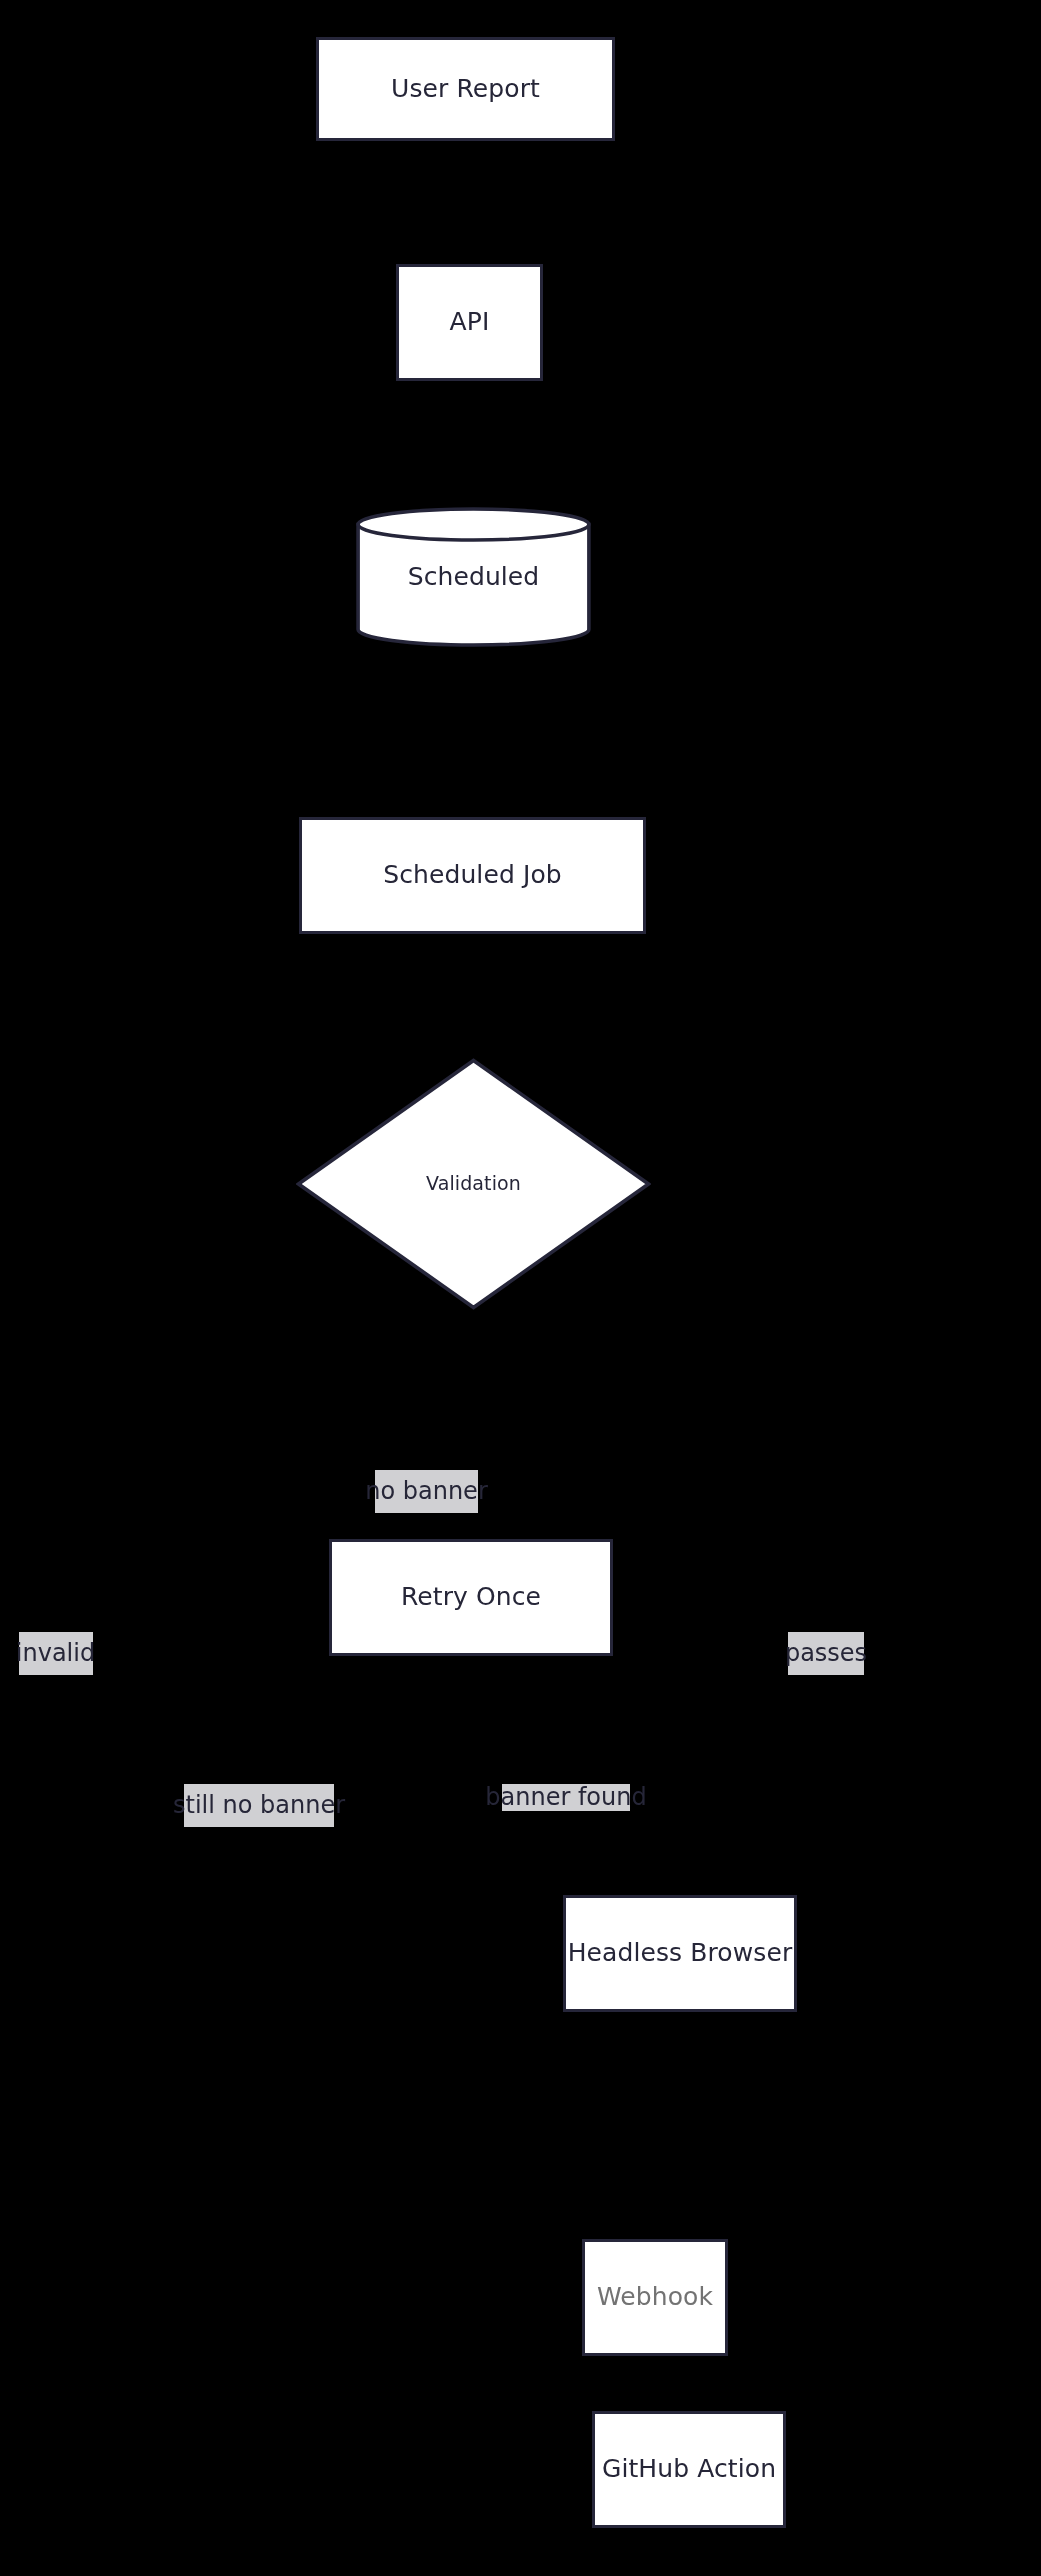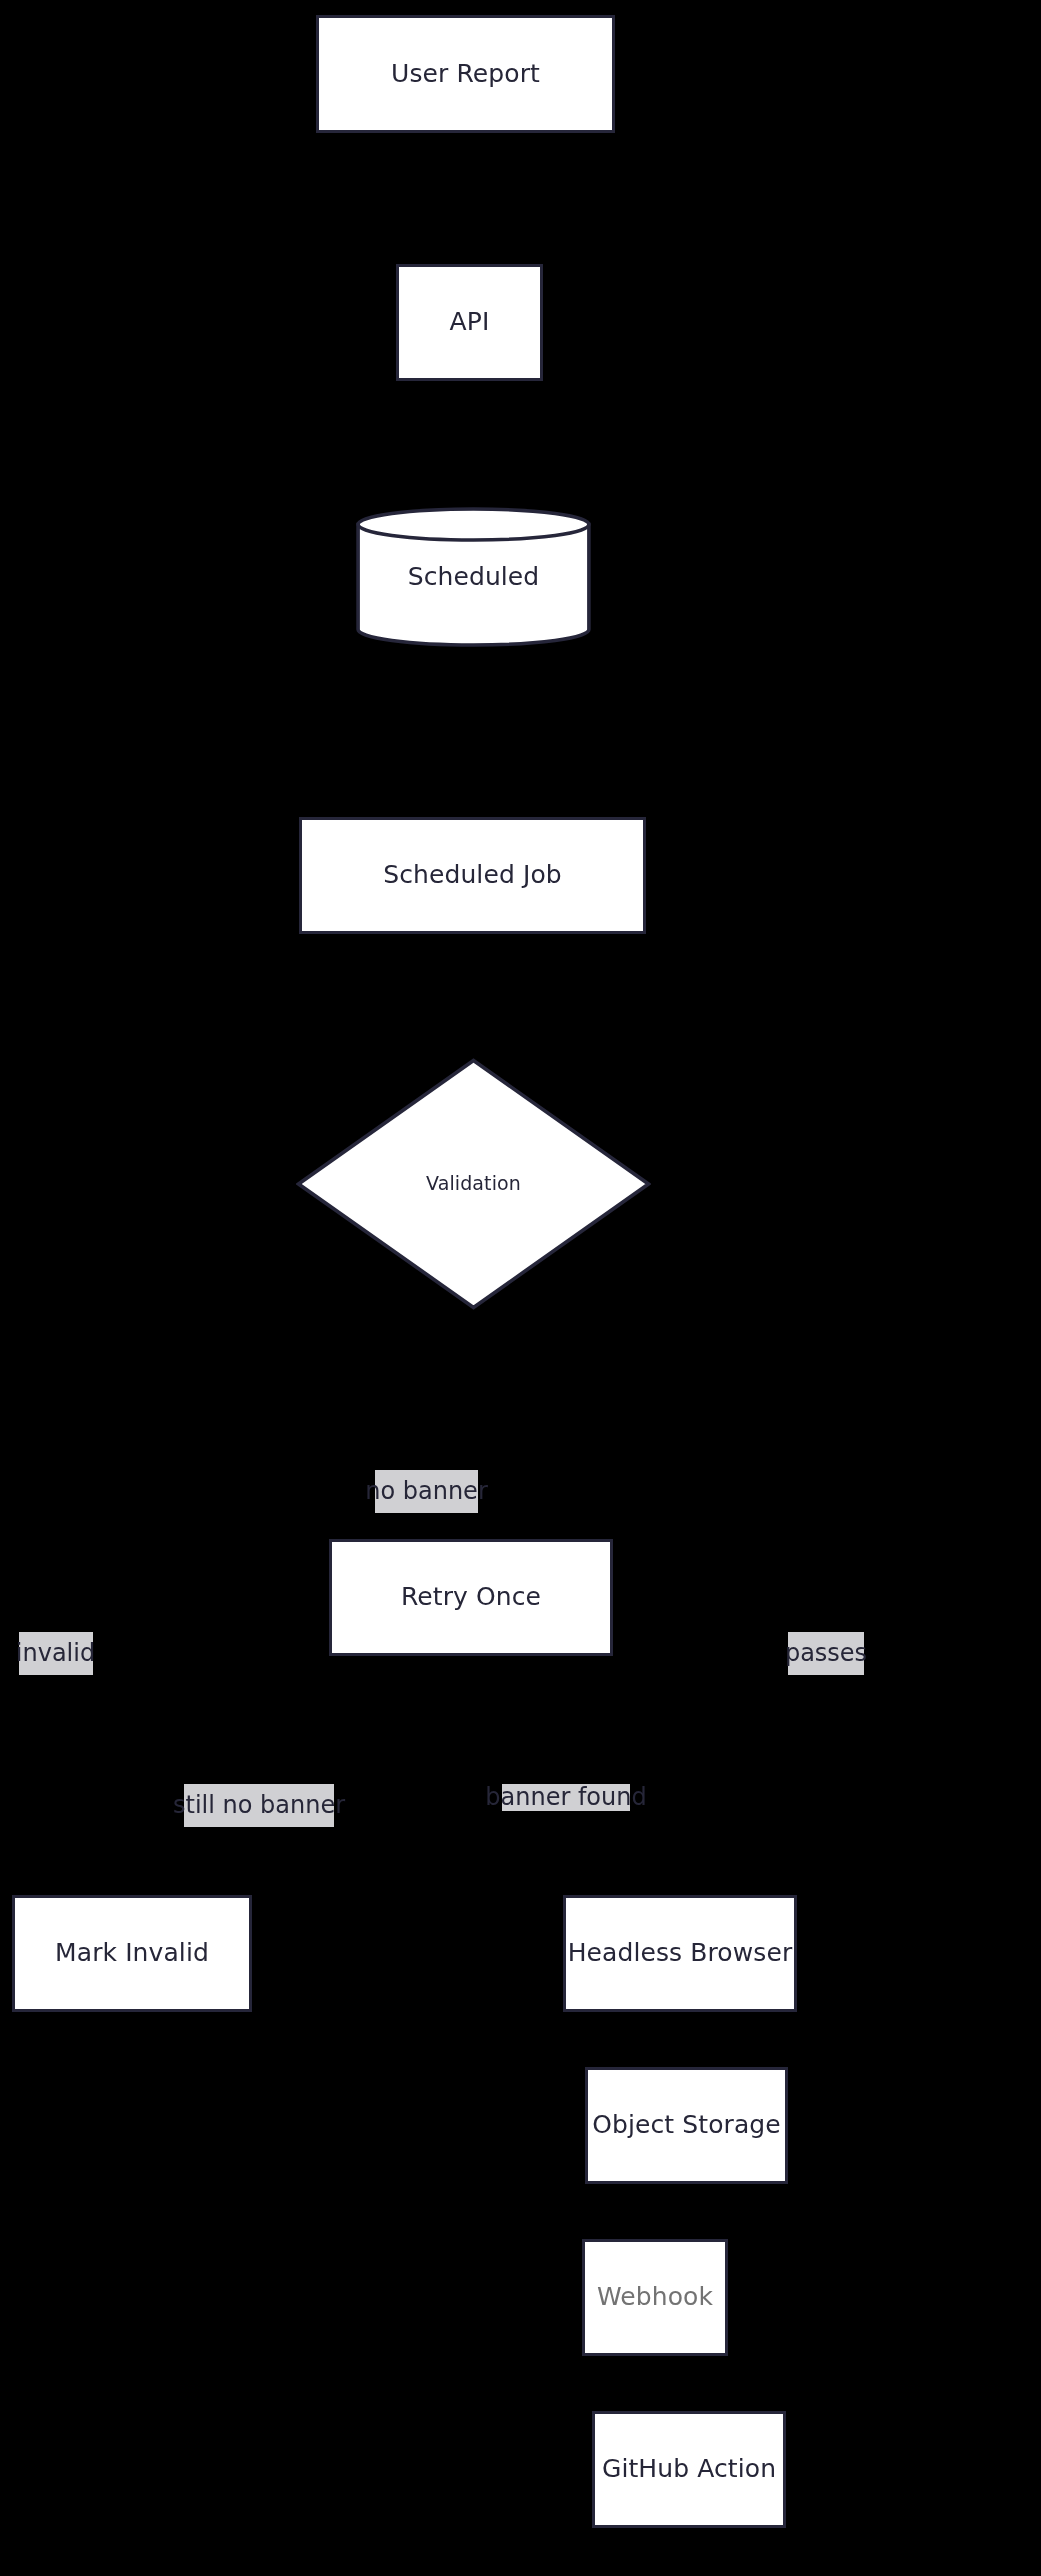--- a/index.html
+++ b/index.html
@@ -121,21 +121,21 @@
       <path d="M1319,3906 L1319,4012"></path>
       <path d="M1320,4240 L1320,4346"></path>
       <path d="M1320,4574 L1320,4680"></path>
       <path d="M1333,4908 L1333,5014"></path>
       <path d="M1333,5242 L1333,5348"></path>
       <path d="M1333,5576 L1333,5682"></path>
       <path d="M1333,5910 L1333,7040"></path>
     </g>
   </svg>
 
-  <div class="node rect" style="left: 316px; top: 15px; width: 299px; height: 118px; background: rgb(255, 255, 255); border-color: rgb(38, 38, 58); color: rgb(38, 38, 56);">
+  <div class="node rect" style="left: 316px; top: 37px; width: 299px; height: 104px; background: rgb(255, 255, 255); border-color: rgb(38, 38, 58); color: rgb(38, 38, 56);">
     <span>User Report</span>
   </div>
 
   <div class="node rect" style="left: 396px; top: 264px; width: 147px; height: 117px; background: rgb(255, 255, 255); border-color: rgb(38, 38, 58); color: rgb(38, 38, 56);">
     <span>API</span>
   </div>
 
   <div class="node cylinder" style="left: 355px; top: 507px; width: 237px; height: 140px;">
     <svg class="cyl-svg" viewBox="0 0 460 272" preserveAspectRatio="none" aria-hidden="true">
       <path d="M6,34 L6,238 A224,30 0 0 0 454,238 L454,34 Z" fill="#ffffff" stroke="#26263a" stroke-width="7"></path>
@@ -152,31 +152,25 @@
     <svg class="dia-svg" viewBox="0 0 690 490" preserveAspectRatio="none" aria-hidden="true">
       <polygon points="345,5 685,245 345,485 5,245" fill="#ffffff" stroke="#26263a" stroke-width="7"></polygon>
     </svg>
     <span class="dia-label">Validation</span>
   </div>
 
   <div class="node rect" style="left: 329px; top: 1539px; width: 284px; height: 117px; background: rgb(255, 255, 255); border-color: rgb(38, 38, 58); color: rgb(38, 38, 56);">
     <span>Retry Once</span>
   </div>
 
-  <div class="node rect" style="left: 12px; top: 1895px; width: 240px; height: 117px; background: rgb(255, 255, 255); border-color: rgb(38, 38, 58); color: rgb(38, 38, 56);">
-    <span>Mark Invalid</span>
-  </div>
 
   <div class="node rect" style="left: 563px; top: 1895px; width: 234px; height: 117px; background: rgb(255, 255, 255); border-color: rgb(38, 38, 58); color: rgb(38, 38, 56);">
     <span>Headless Browser</span>
   </div>
 
-  <div class="node rect" style="left: 585px; top: 2067px; width: 203px; height: 117px; background: rgb(255, 255, 255); border-color: rgb(38, 38, 58); color: rgb(38, 38, 56);">
-    <span>Object Storage</span>
-  </div>
 
   <div class="node rect" style="left: 582px; top: 2239px; width: 146px; height: 117px; background: rgb(255, 255, 255); border-color: rgb(38, 38, 58); color: #737373;">
     <span>Webhook</span>
   </div>
 
   <div class="node rect" style="left: 592px; top: 2411px; width: 194px; height: 117px; background: rgb(255, 255, 255); border-color: rgb(38, 38, 58); color: rgb(38, 38, 56);">
     <span>GitHub Action</span>
   </div>
 
   <div class="edge-label" style="left: 375px; top: 1470px; width: 103px; height: 43px; display: flex; align-items: center; justify-content: center; background: rgb(208, 208, 211); color: rgb(38, 38, 56);">

